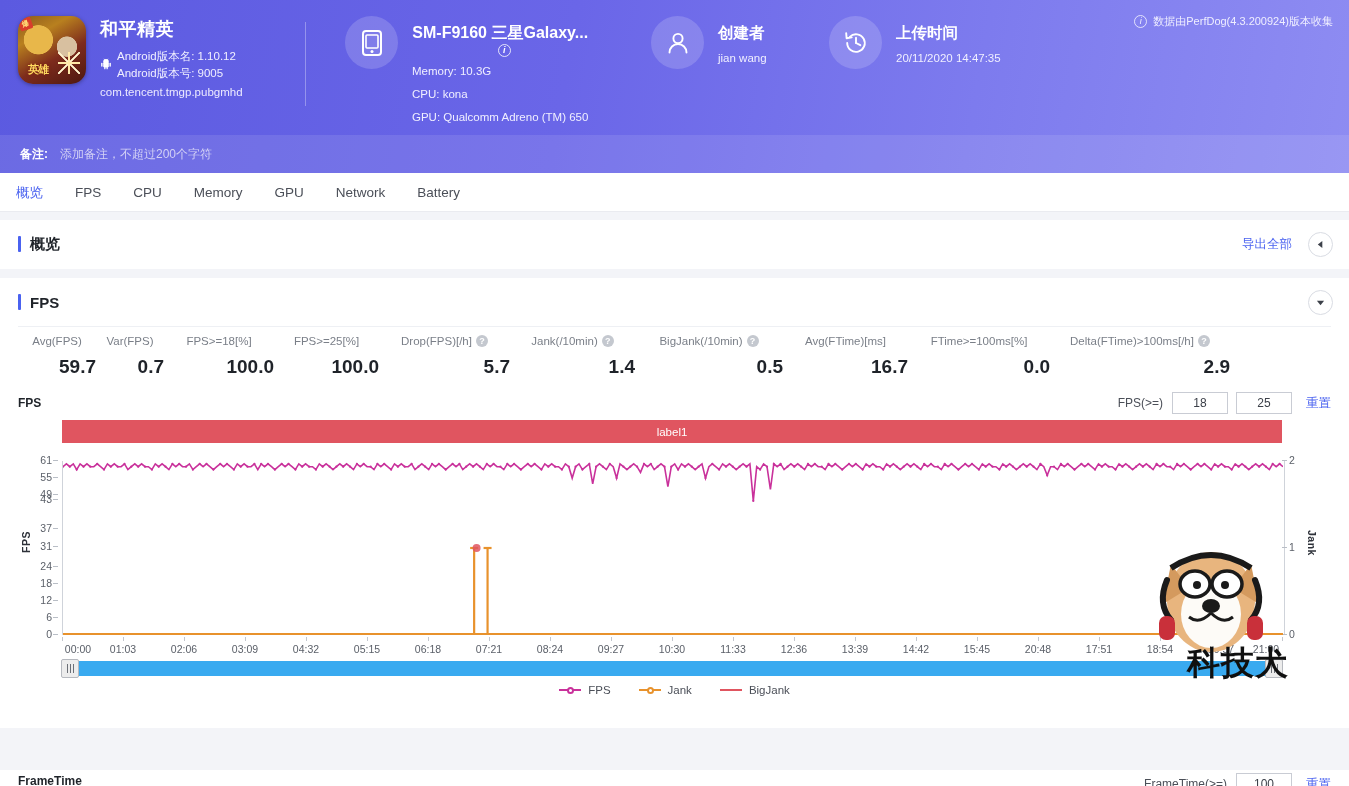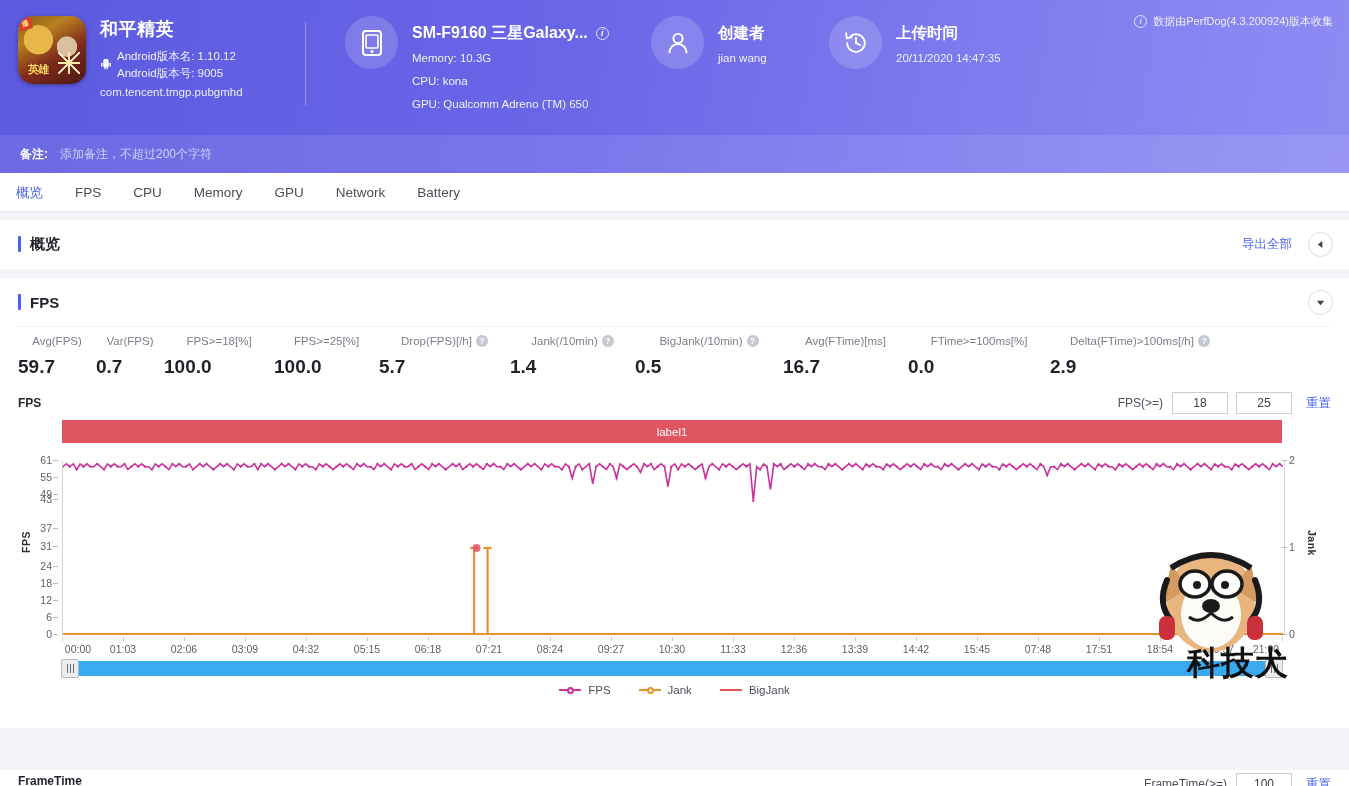--- a/index.html
+++ b/index.html
@@ -62,21 +62,21 @@
     width: 53px; height: 53px; border-radius: 50%;
     background: rgba(255,255,255,.17);
     display: flex; align-items: center; justify-content: center;
     flex: 0 0 auto;
   }
   .hdr-card-text { margin-left: 14px; }
   .hdr-card-title { font-size: 15.5px; font-weight: bold; margin-top: 7px; }
   .hdr-card-sub { font-size: 11.5px; line-height: 18px; color: #f0efff; margin-top: 5px; }
 
   #device-card { margin-left: 39px; width: 300px; }
-  #device-card .hdr-card-title { display: flex; align-items: center; font-size: 16px; }
+  #device-card .hdr-card-title { display: flex; align-items: center; font-size: 16px; flex-direction: column; }
   .info-icon {
     display: inline-flex; align-items: center; justify-content: center;
     width: 13px; height: 13px; border-radius: 50%;
     border: 1px solid rgba(255,255,255,.8);
     font-size: 9px; font-style: italic; margin-left: 8px; line-height: 1;
   }
   #creator-card { margin-left: 6px; width: 178px; }
   #duration-card { margin-left: 0px; width: 180px; }
   #upload-card { margin-left: 0px; }
 
@@ -129,21 +129,21 @@
 
   
   #overview-panel { height: 49px; }
   #fps-panel { margin-top: 9px; padding-bottom: 0; }
 
   
   .metrics {
     display: flex; align-items: flex-start;
     padding: 8px 0 10px 0; border-top: 1px solid #eef0f4; margin: 0 18px;
   }
-  .metric { text-align: left; }
+  .metric { text-align: right; }
   .metric-label {
     font-size: 11.5px; color: #7a7f88; white-space: nowrap;
     display: flex; align-items: center; justify-content: center;
   }
   .q-icon {
     display: inline-flex; align-items: center; justify-content: center;
     width: 12px; height: 12px; border-radius: 50%;
     background: #c4c8cf; color: #fff; font-size: 9px; font-weight: bold;
     margin-left: 4px; line-height: 1; cursor: pointer;
   }
@@ -729,21 +729,21 @@
           <div class="xtick" style="left: 671px;">11:33</div>
           <div class="xtick-mark" style="left: 732px;"></div>
           <div class="xtick" style="left: 732px;">12:36</div>
           <div class="xtick-mark" style="left: 793px;"></div>
           <div class="xtick" style="left: 793px;">13:39</div>
           <div class="xtick-mark" style="left: 854px;"></div>
           <div class="xtick" style="left: 854px;">14:42</div>
           <div class="xtick-mark" style="left: 915px;"></div>
           <div class="xtick" style="left: 915px;">15:45</div>
           <div class="xtick-mark" style="left: 976px;"></div>
-          <div class="xtick" style="left: 976px;">07:48</div>
+          <div class="xtick" style="left: 976px;">20:48</div>
           <div class="xtick-mark" style="left: 1037px;"></div>
           <div class="xtick" style="left: 1037px;">17:51</div>
           <div class="xtick-mark" style="left: 1098px;"></div>
           <div class="xtick" style="left: 1098px;">18:54</div>
           <div class="xtick-mark" style="left: 1159px;"></div>
           <div class="xtick" style="left: 1159px;">19:57</div>
           <div class="xtick-mark" style="left: 1220px;"></div>
           <div class="xtick" style="left: 1204px;">21:00</div>
         </div>
 

